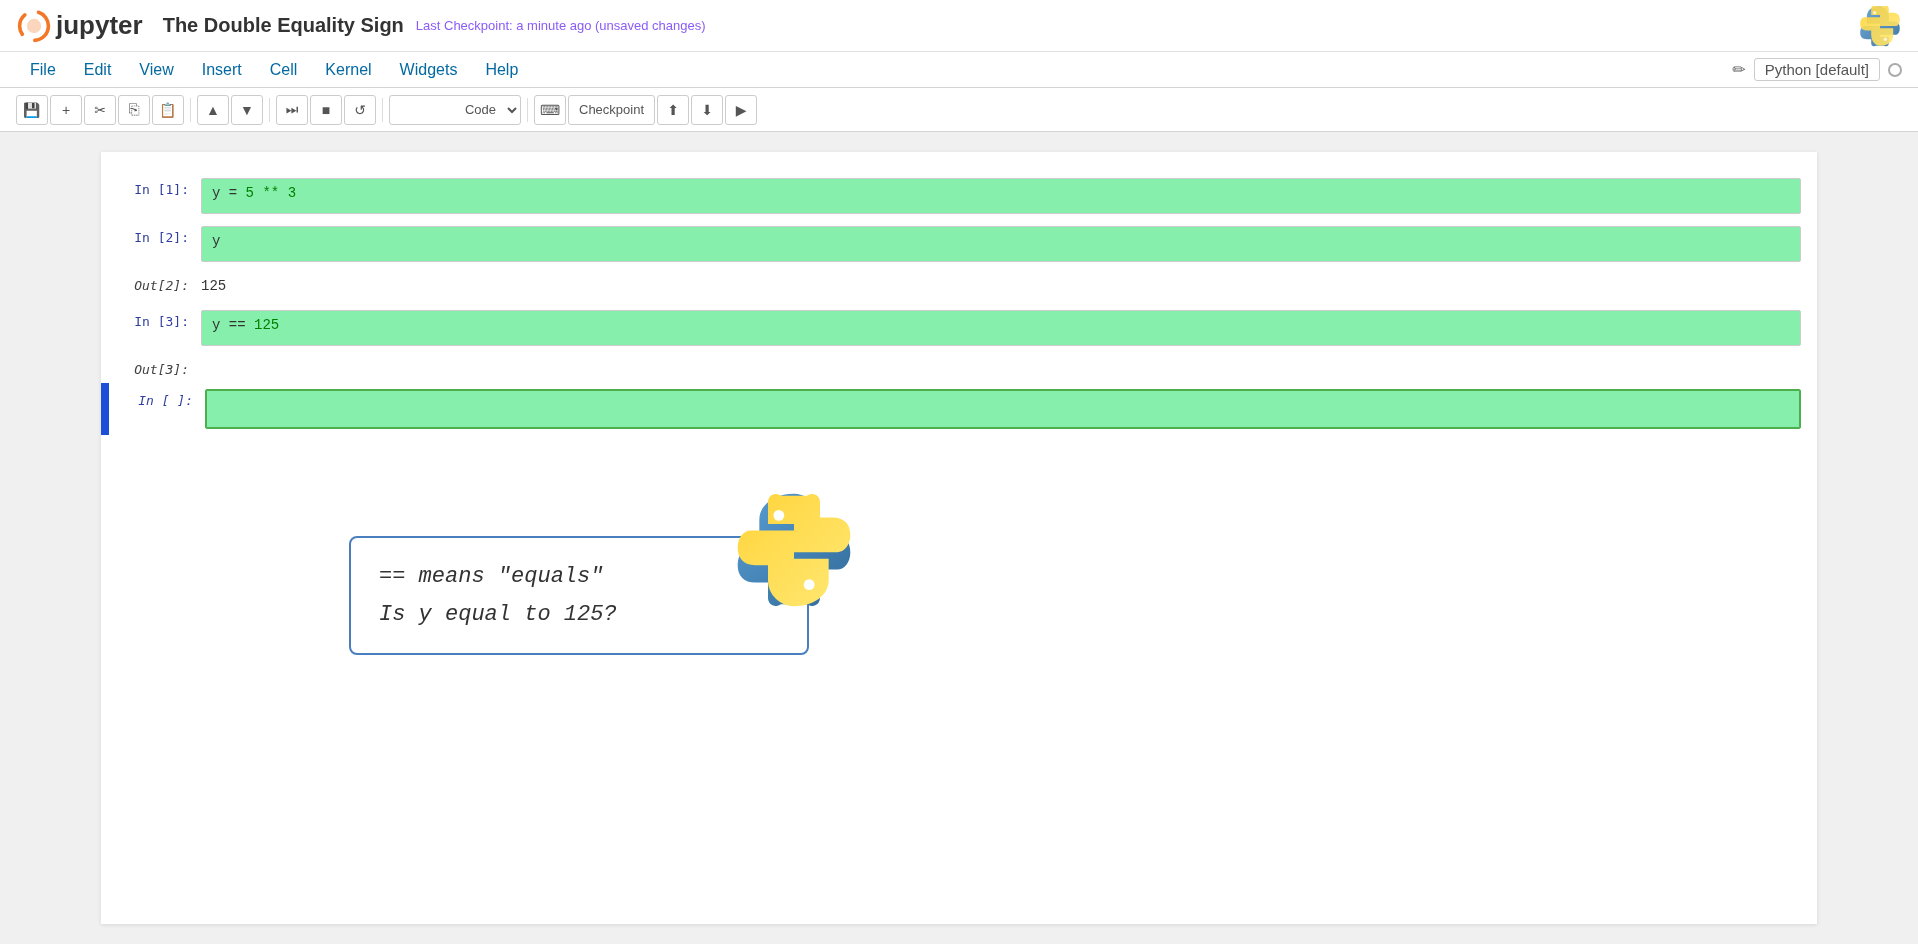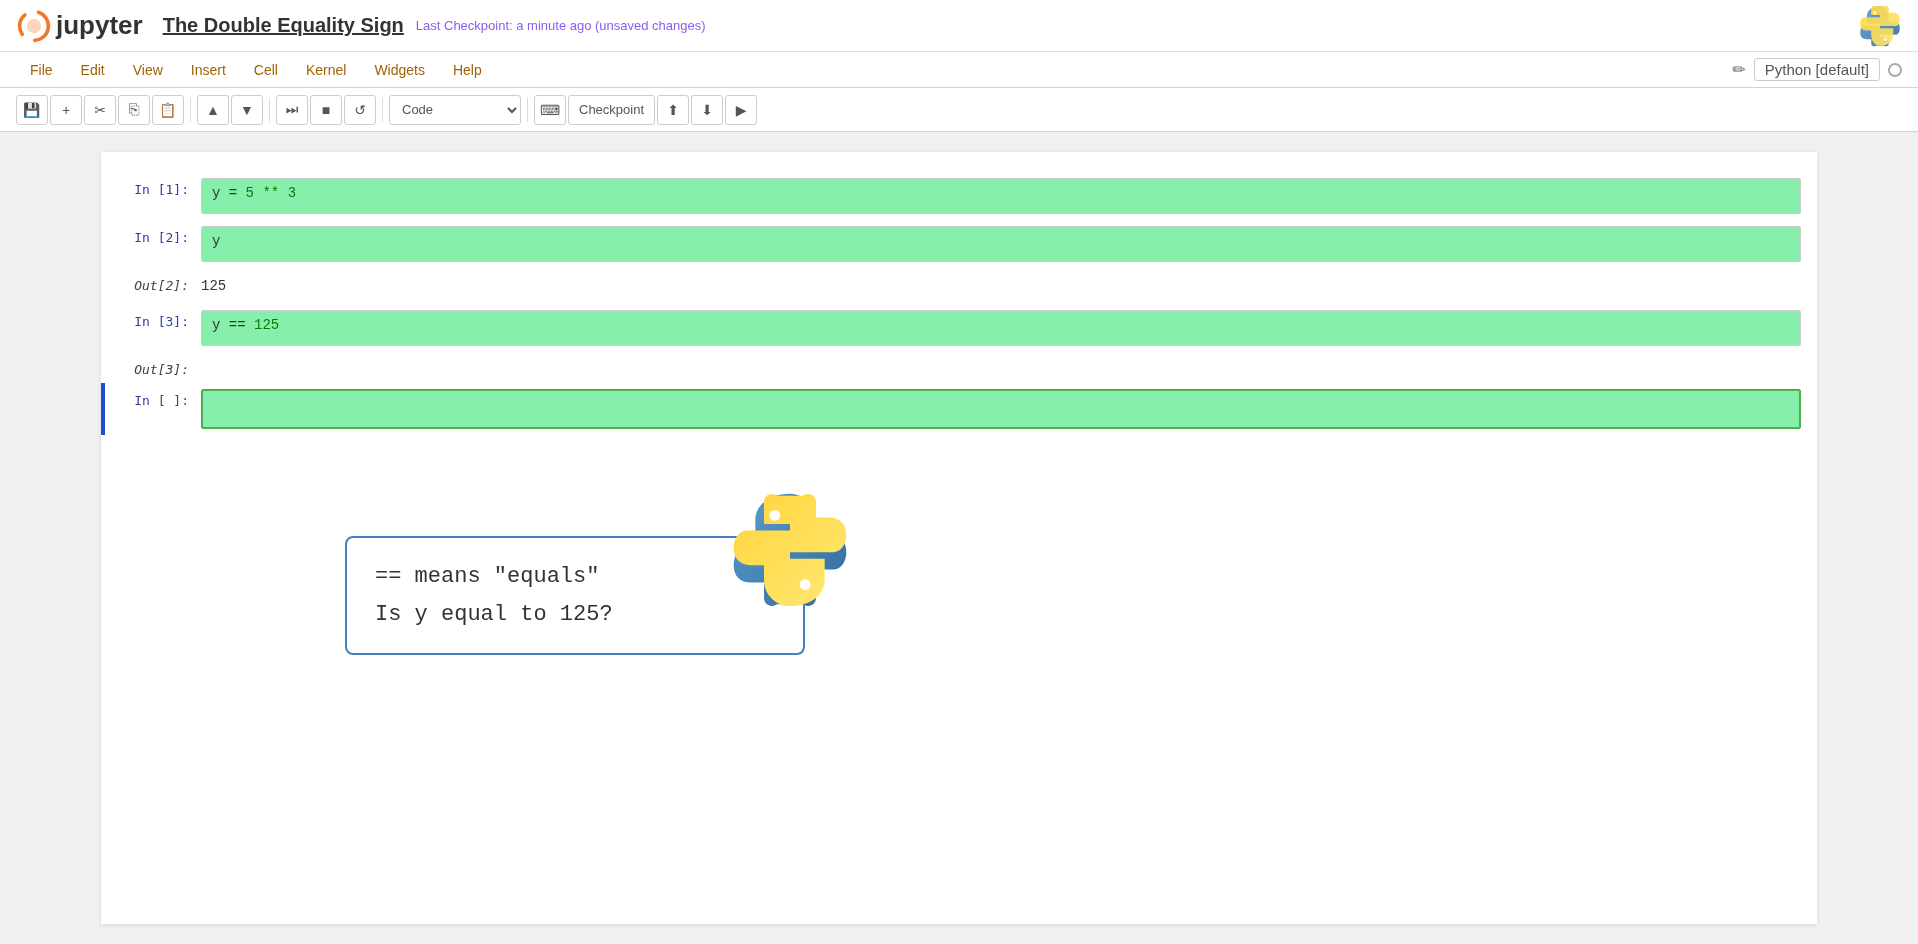--- a/index.html
+++ b/index.html
@@ -30,21 +30,20 @@
     }
     .jupyter-icon {
       width: 36px;
       height: 36px;
     }
     .notebook-title {
       font-size: 20px;
       font-weight: bold;
       color: #333;
       margin-right: 12px;
-      text-decoration: underline;
     }
     .checkpoint-info {
       font-size: 13px;
       color: #8b5cf6;
       text-align: right;
     }
     .python-logo-top {
       margin-left: auto;
       width: 44px;
       height: 44px;
@@ -54,22 +53,22 @@
     .menubar {
       background: #fff;
       border-bottom: 1px solid #d4d4d4;
       display: flex;
       align-items: center;
       padding: 0 16px;
       height: 36px;
     }
     .menu-item {
       padding: 4px 14px;
-      font-size: 14px;
-      color: #a16207;
+      font-size: 16px;
+      color: #0369a1;
       cursor: pointer;
       border-radius: 3px;
     }
     .menu-spacer { flex: 1; }
     .kernel-info {
       display: flex;
       align-items: center;
       gap: 8px;
       font-size: 14px;
       color: #555;
@@ -122,20 +121,21 @@
     .tb-select {
       height: 30px;
       border: 1px solid #ccc;
       border-radius: 3px;
       padding: 0 8px;
       font-size: 13px;
       color: #555;
       background: #fff;
       cursor: pointer;
       min-width: 100px;
+      text-align: right;
     }
     .tb-cell-toolbar-btn {
       height: 30px;
       border: 1px solid #ccc;
       border-radius: 3px;
       padding: 0 10px;
       font-size: 13px;
       color: #555;
       background: #fff;
       cursor: pointer;
@@ -160,21 +160,22 @@
 
     
     .cell {
       display: flex;
       align-items: flex-start;
       padding: 6px 16px;
       border-left: 4px solid transparent;
       position: relative;
     }
     .cell.active {
-      border-left: 4px solid #1d4ed8;
+      border-left: 8px solid #1d4ed8;
+      font-style: italic;
     }
     .cell-label {
       min-width: 80px;
       font-size: 13px;
       color: #303f9f;
       font-family: monospace;
       padding-top: 4px;
       text-align: right;
       padding-right: 12px;
     }

